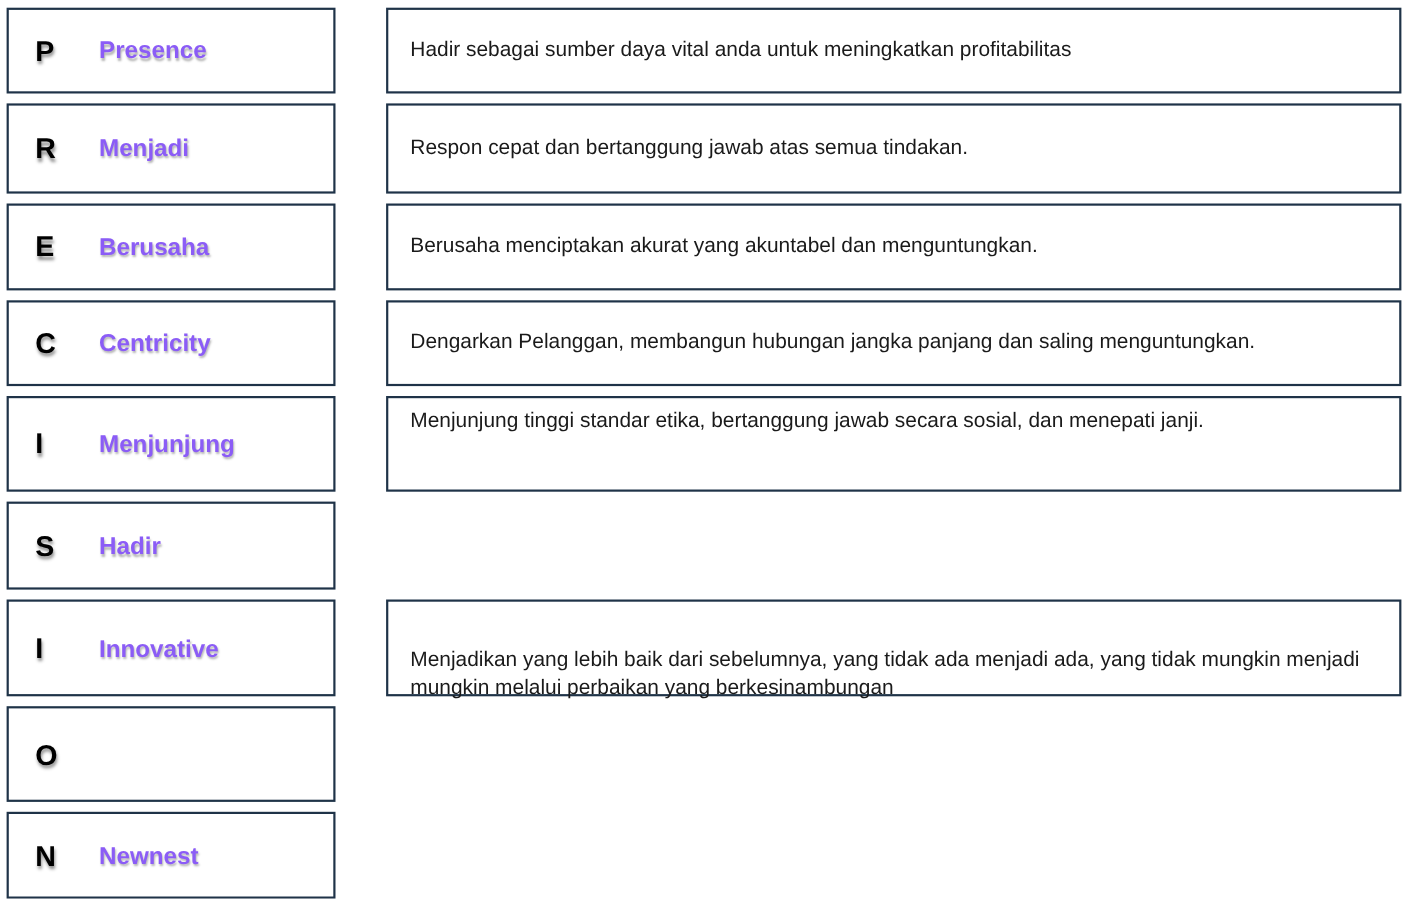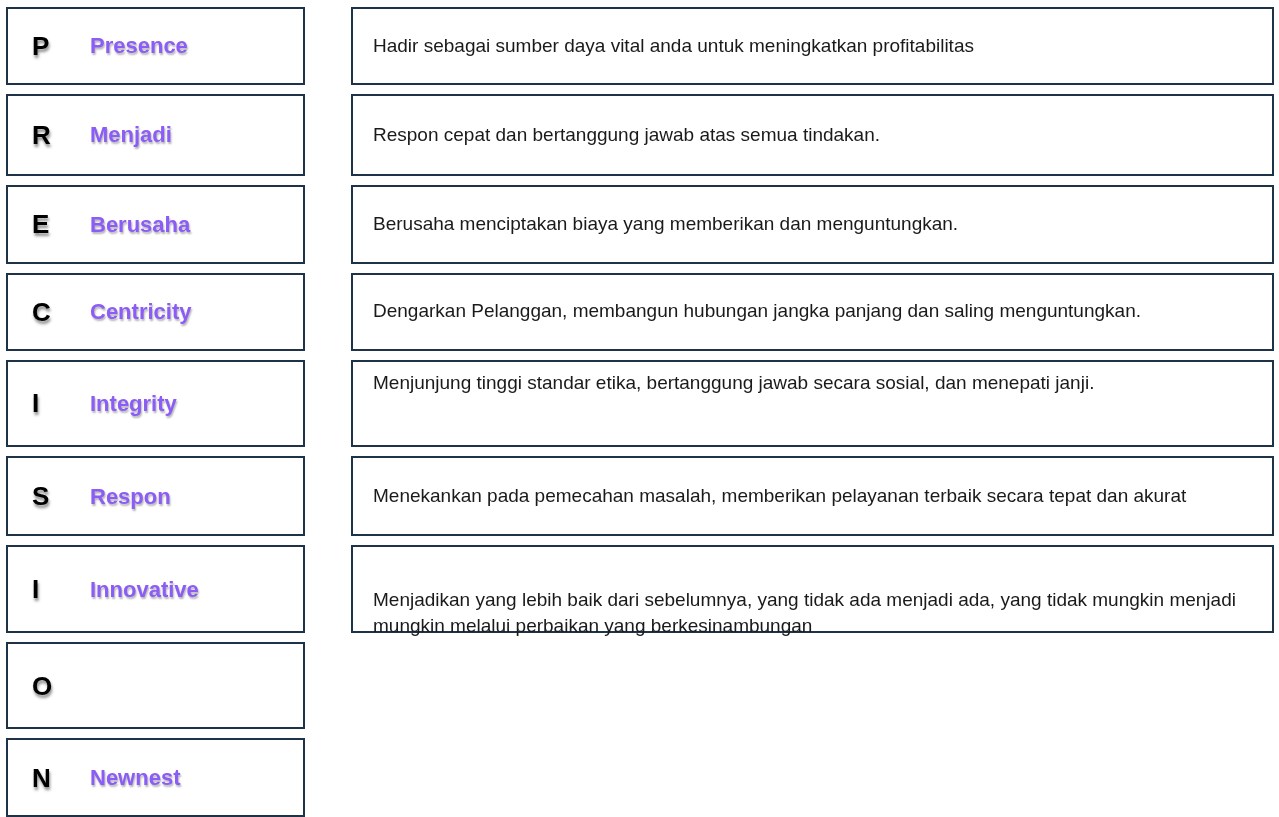--- a/index.html
+++ b/index.html
@@ -111,51 +111,48 @@
       <span class="desc">Respon cepat dan bertanggung jawab atas semua tindakan.</span>
     </div>
   </div>
 
   <div class="row">
     <div class="label-box">
       <span class="letter">E</span>
       <span class="word">Berusaha</span>
     </div>
     <div class="desc-box">
-      <span class="desc">Berusaha menciptakan biaya yang memberikan dan menguntungkan.</span>
+      <span class="desc">Berusaha menciptakan akurat yang akuntabel dan menguntungkan.</span>
     </div>
   </div>
 
   <div class="row">
     <div class="label-box">
       <span class="letter">C</span>
       <span class="word">Centricity</span>
     </div>
     <div class="desc-box">
       <span class="desc">Dengarkan Pelanggan, membangun hubungan jangka panjang dan saling menguntungkan.</span>
     </div>
   </div>
 
   <div class="row">
     <div class="label-box">
       <span class="letter">I</span>
-      <span class="word">Integrity</span>
+      <span class="word">Menjunjung</span>
     </div>
     <div class="desc-box">
       <span class="desc">Menjunjung tinggi standar etika, bertanggung jawab secara sosial, dan menepati janji.</span>
     </div>
   </div>
 
   <div class="row">
     <div class="label-box">
       <span class="letter">S</span>
-      <span class="word">Respon</span>
-    </div>
-    <div class="desc-box">
-      <span class="desc">Menekankan pada pemecahan masalah, memberikan pelayanan terbaik secara tepat dan akurat</span>
+      <span class="word">Hadir</span>
     </div>
   </div>
 
   <div class="row">
     <div class="label-box">
       <span class="letter">I</span>
       <span class="word">Innovative</span>
     </div>
     <div class="desc-box">
       <span class="desc">Menjadikan yang lebih baik dari sebelumnya, yang tidak ada menjadi ada, yang tidak mungkin menjadi mungkin melalui perbaikan yang berkesinambungan</span>

